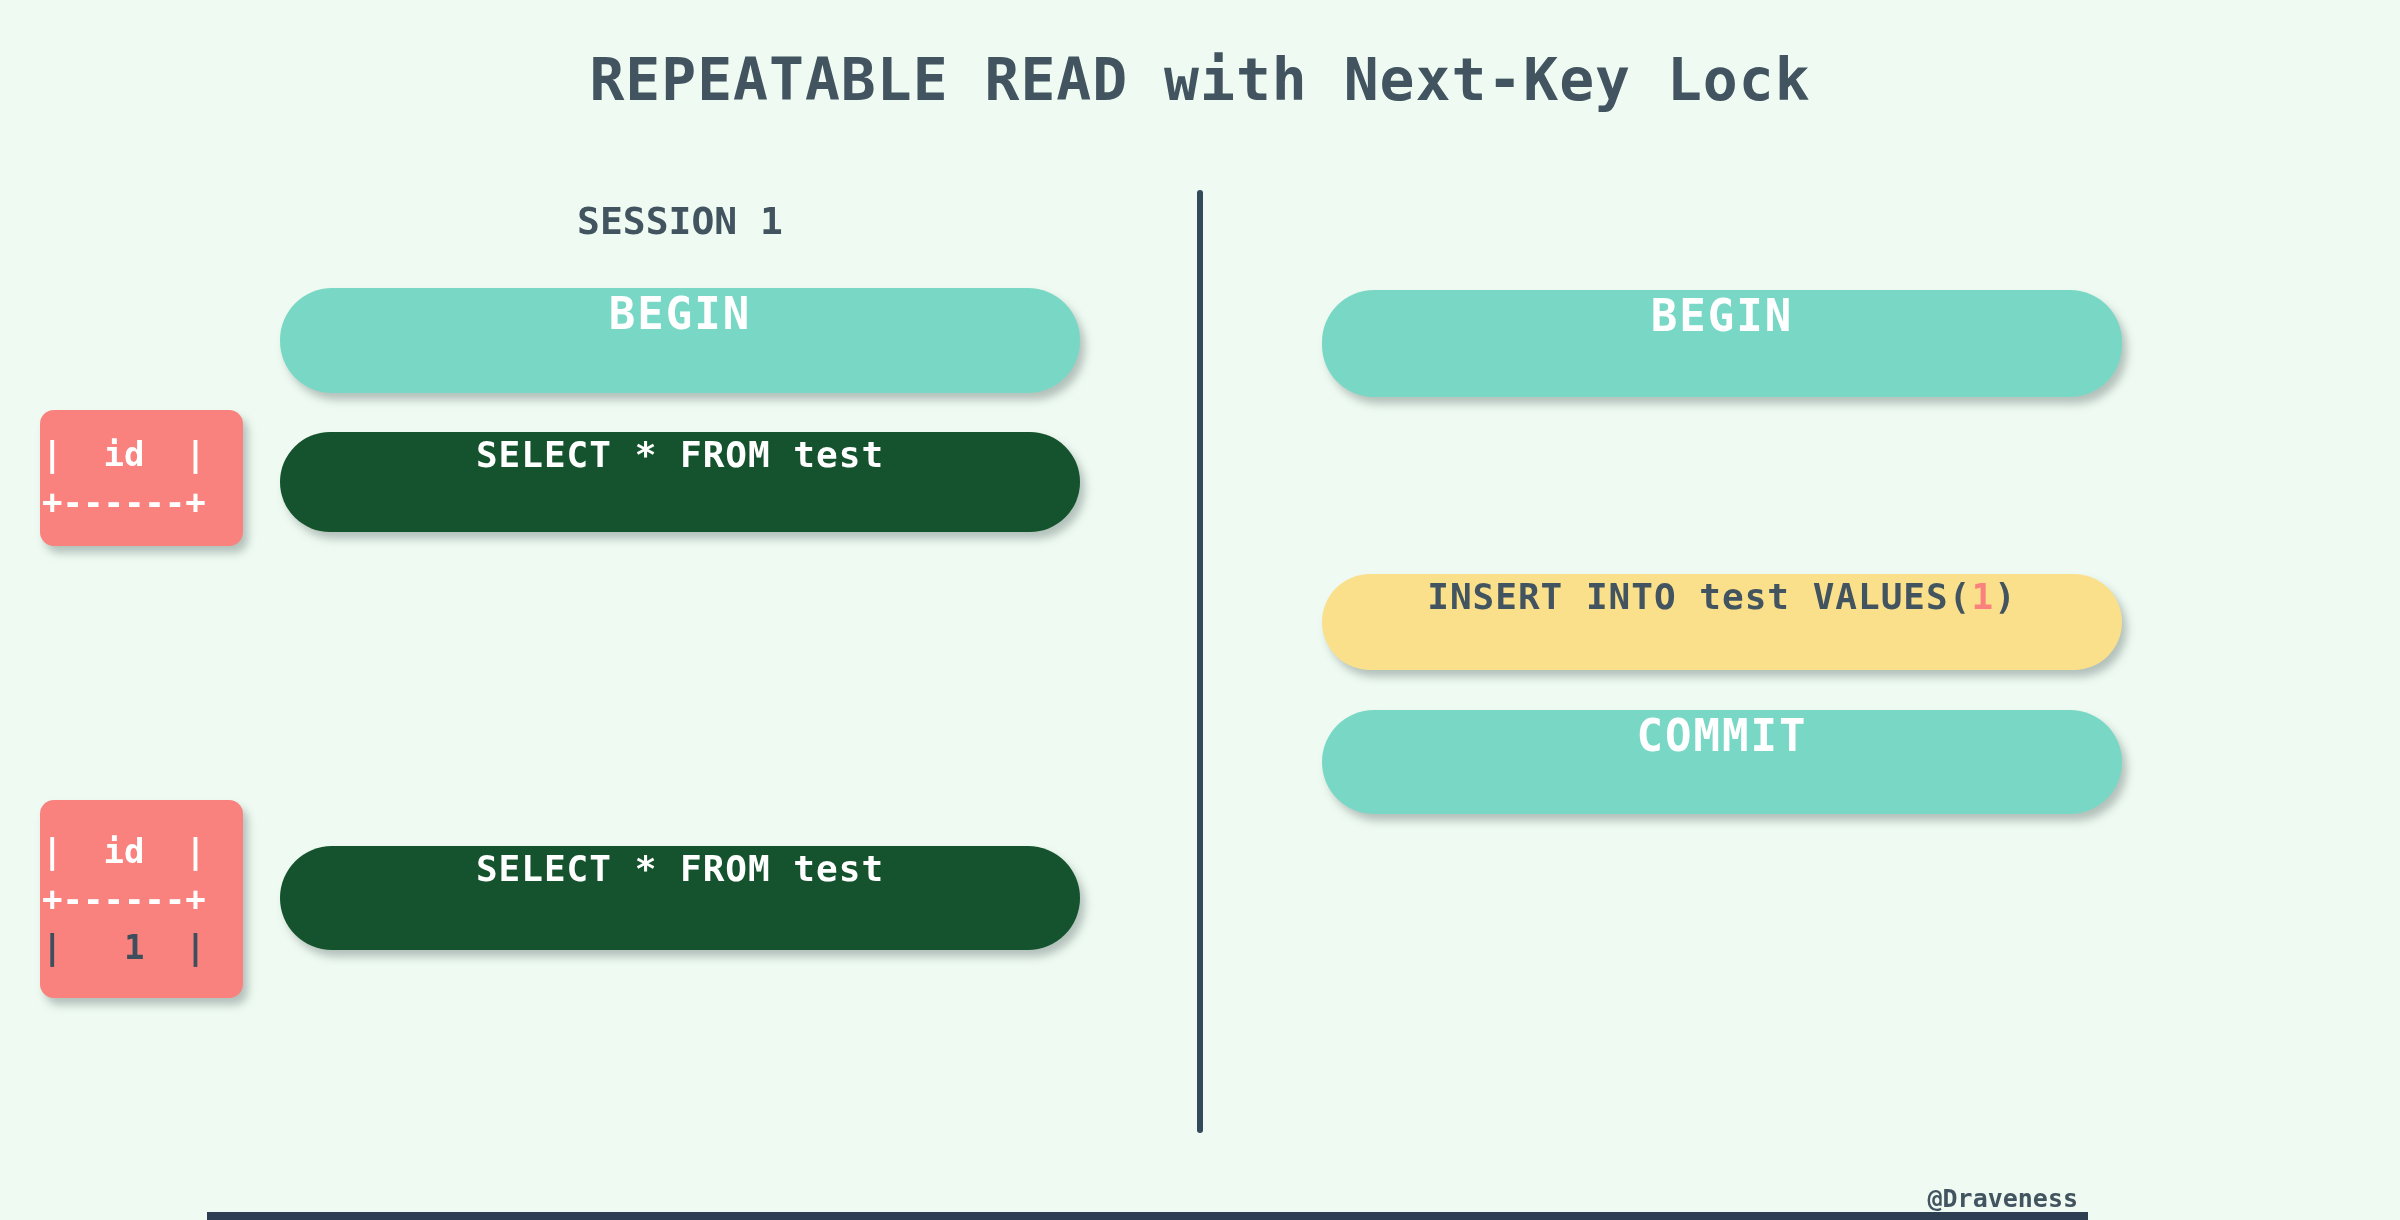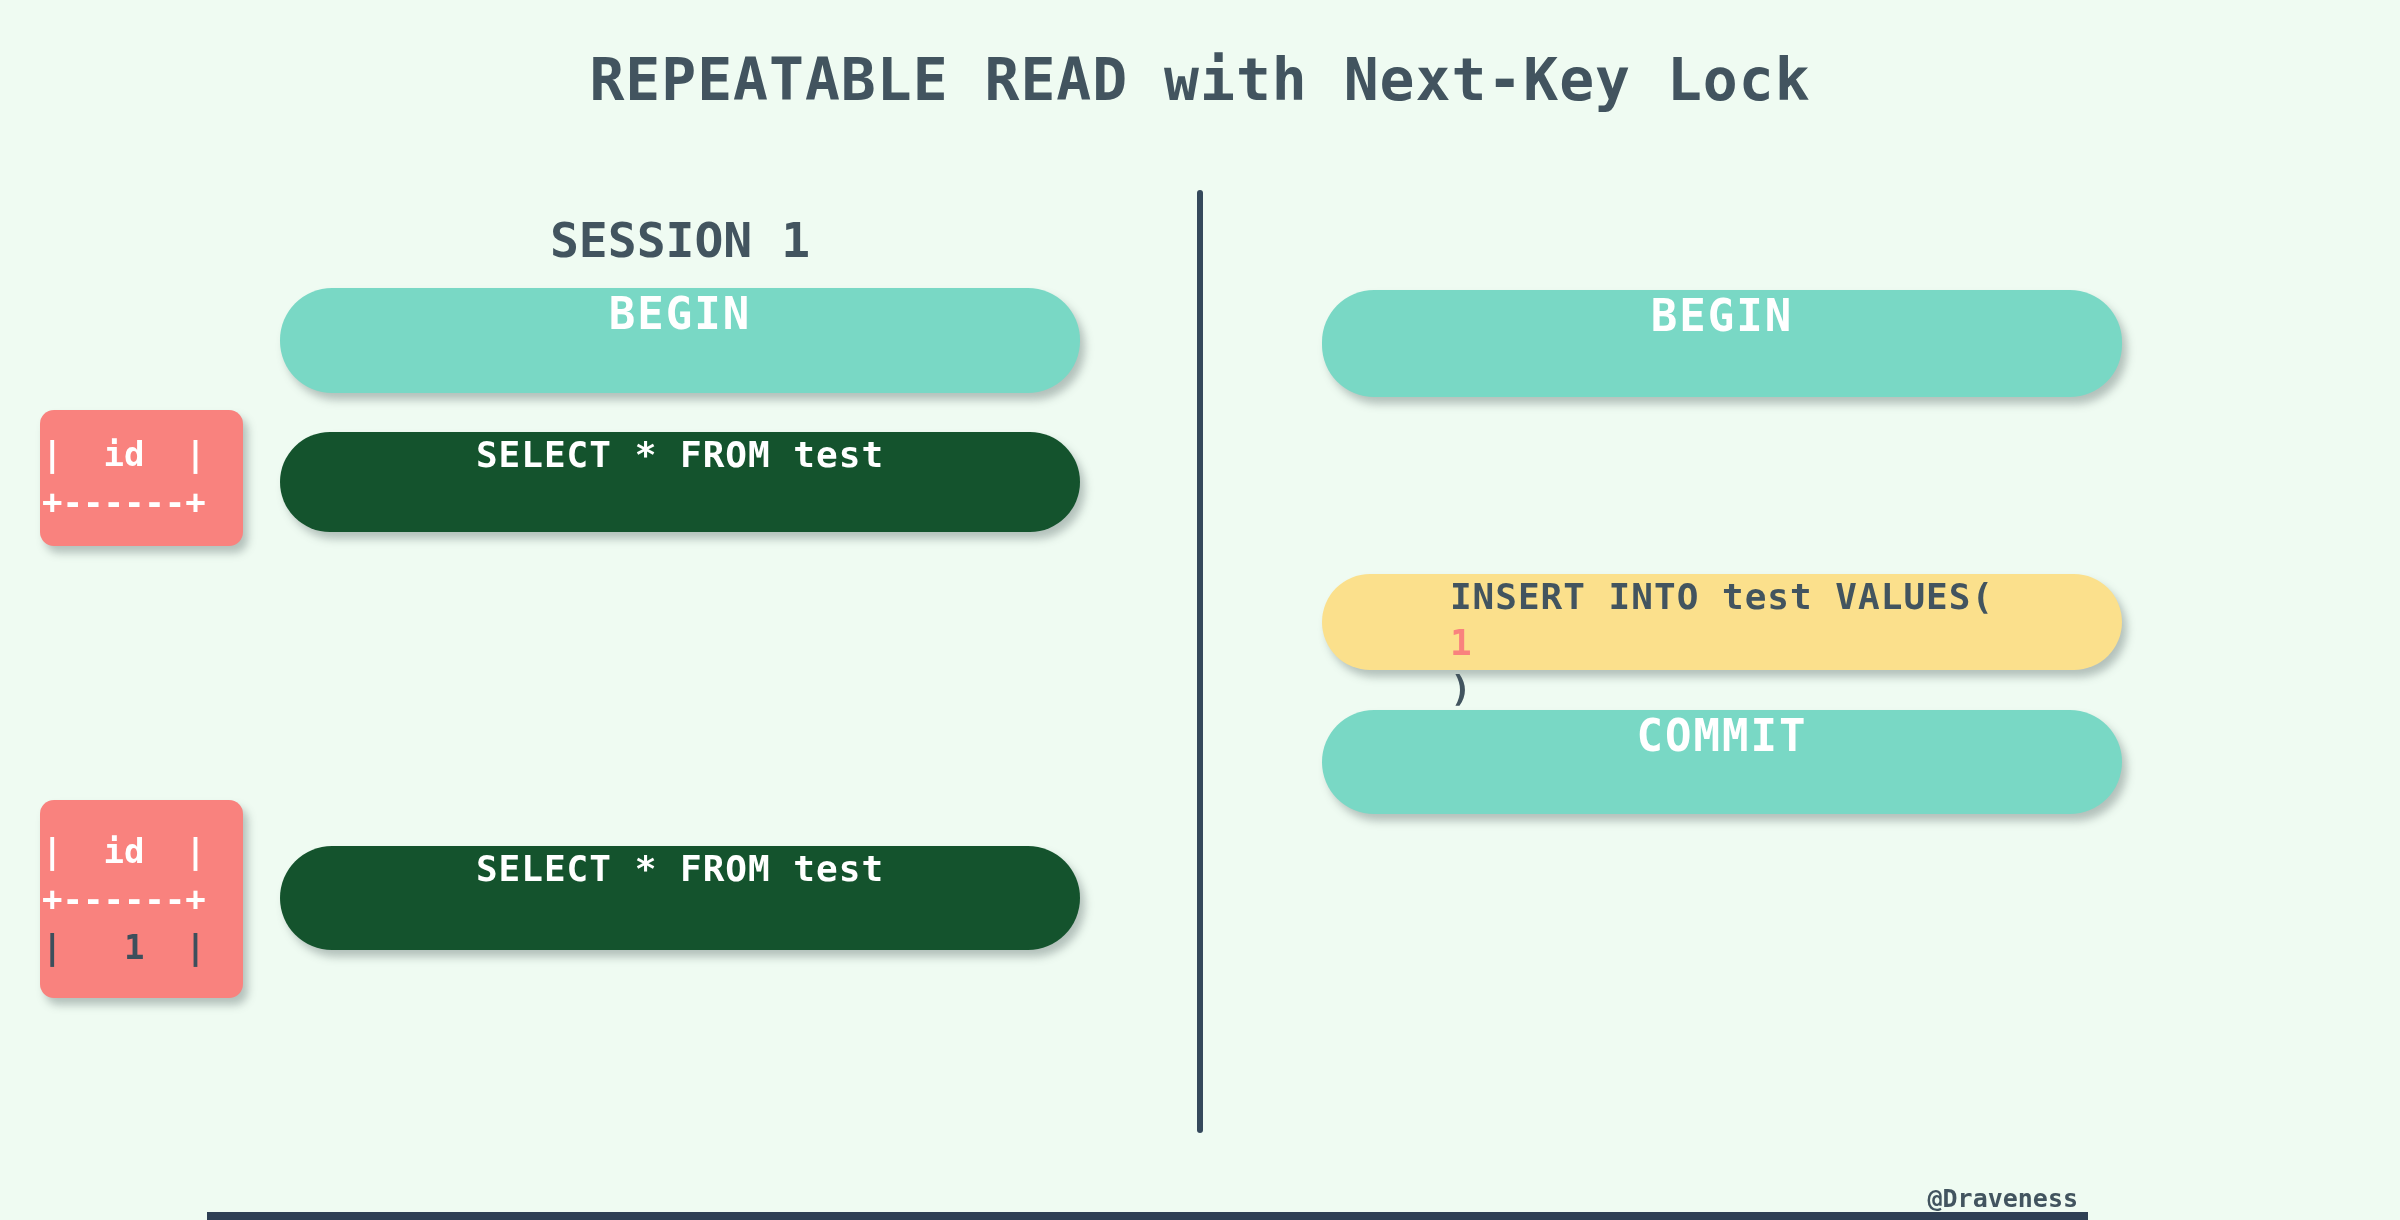--- a/index.html
+++ b/index.html
@@ -11,22 +11,22 @@
     overflow:hidden;
   }
   .stage{position:absolute;left:0;top:0;width:2088px;height:1220px;}
 
   .title{
     position:absolute;left:0;top:46px;width:2400px;
     text-align:center;font-size:58px;font-weight:bold;
     color:#42545f;letter-spacing:1px;white-space:pre;
   }
   .session-header{
-    position:absolute;top:212px;width:800px;
-    text-align:center;font-size:48px;font-weight:bold;
+    position:absolute;top:199px;width:800px;
+    text-align:center;font-size:38px;font-weight:bold;
     color:#42545f;white-space:pre;
   }
   #s1-header{left:280px;}
   #s2-header{left:1322px;}
 
   .divider{
     position:absolute;left:1197px;top:190px;width:6px;height:943px;
     background:#35495c;border-radius:3px;
   }
 
@@ -45,21 +45,21 @@
   .lbl-big{font-size:44px;letter-spacing:2px;}
   .lbl-sql{font-size:36px;letter-spacing:1px;line-height:46px;}
   .salmon-text{color:#f9827e;}
 
   #s1-begin{left:280px;top:288px;height:105px;}
   #s1-select1{left:280px;top:432px;height:100px;}
   #s1-select2{left:280px;top:846px;height:104px;}
   #s2-begin{left:1322px;top:290px;height:107px;}
   #s2-insert{left:1322px;top:574px;height:96px;}
   #s2-commit{left:1322px;top:710px;height:104px;}
-  .inline-row{display:flex;flex-direction:column;}
+  .inline-row{display:flex;}
 
   .result-box{
     position:absolute;left:40px;width:203px;
     background:#f9827e;border-radius:14px;
     box-shadow:5px 7px 9px rgba(70,85,85,0.35);
     display:flex;flex-direction:column;justify-content:center;
     color:#ffffff;font-weight:bold;font-size:34px;line-height:48px;
     white-space:pre;padding-left:2px;box-sizing:border-box;
   }
   #result-before{top:410px;height:136px;}

